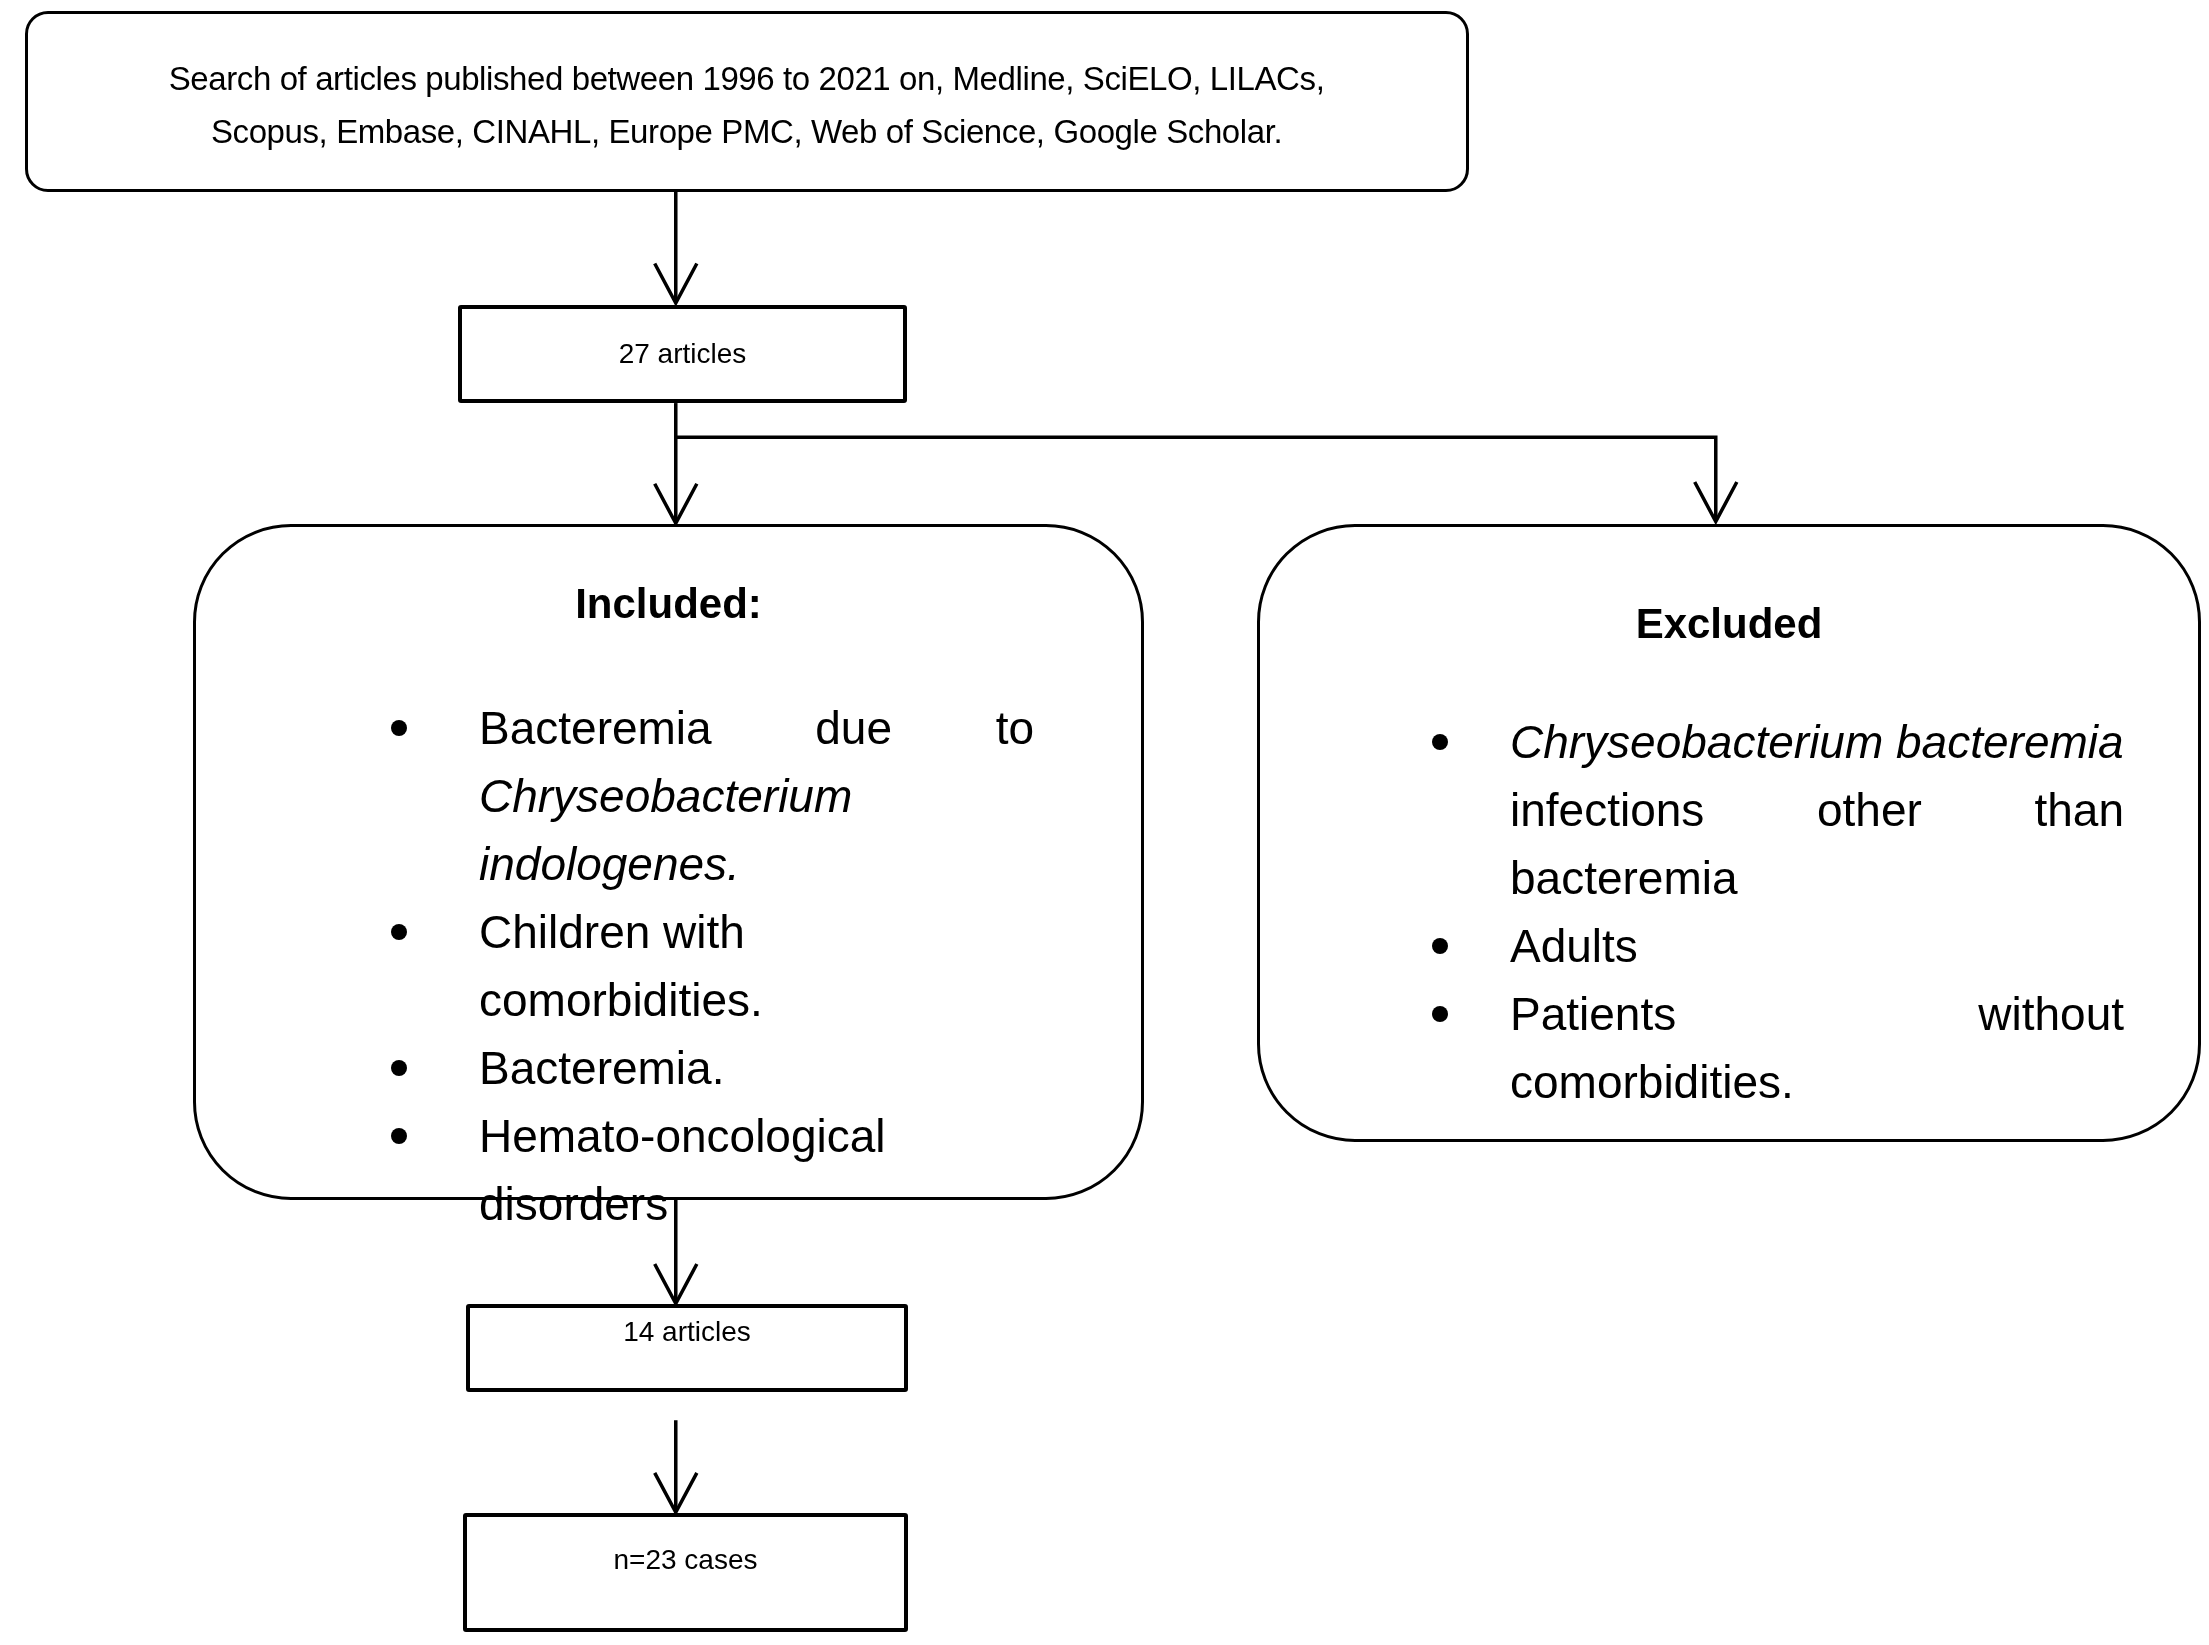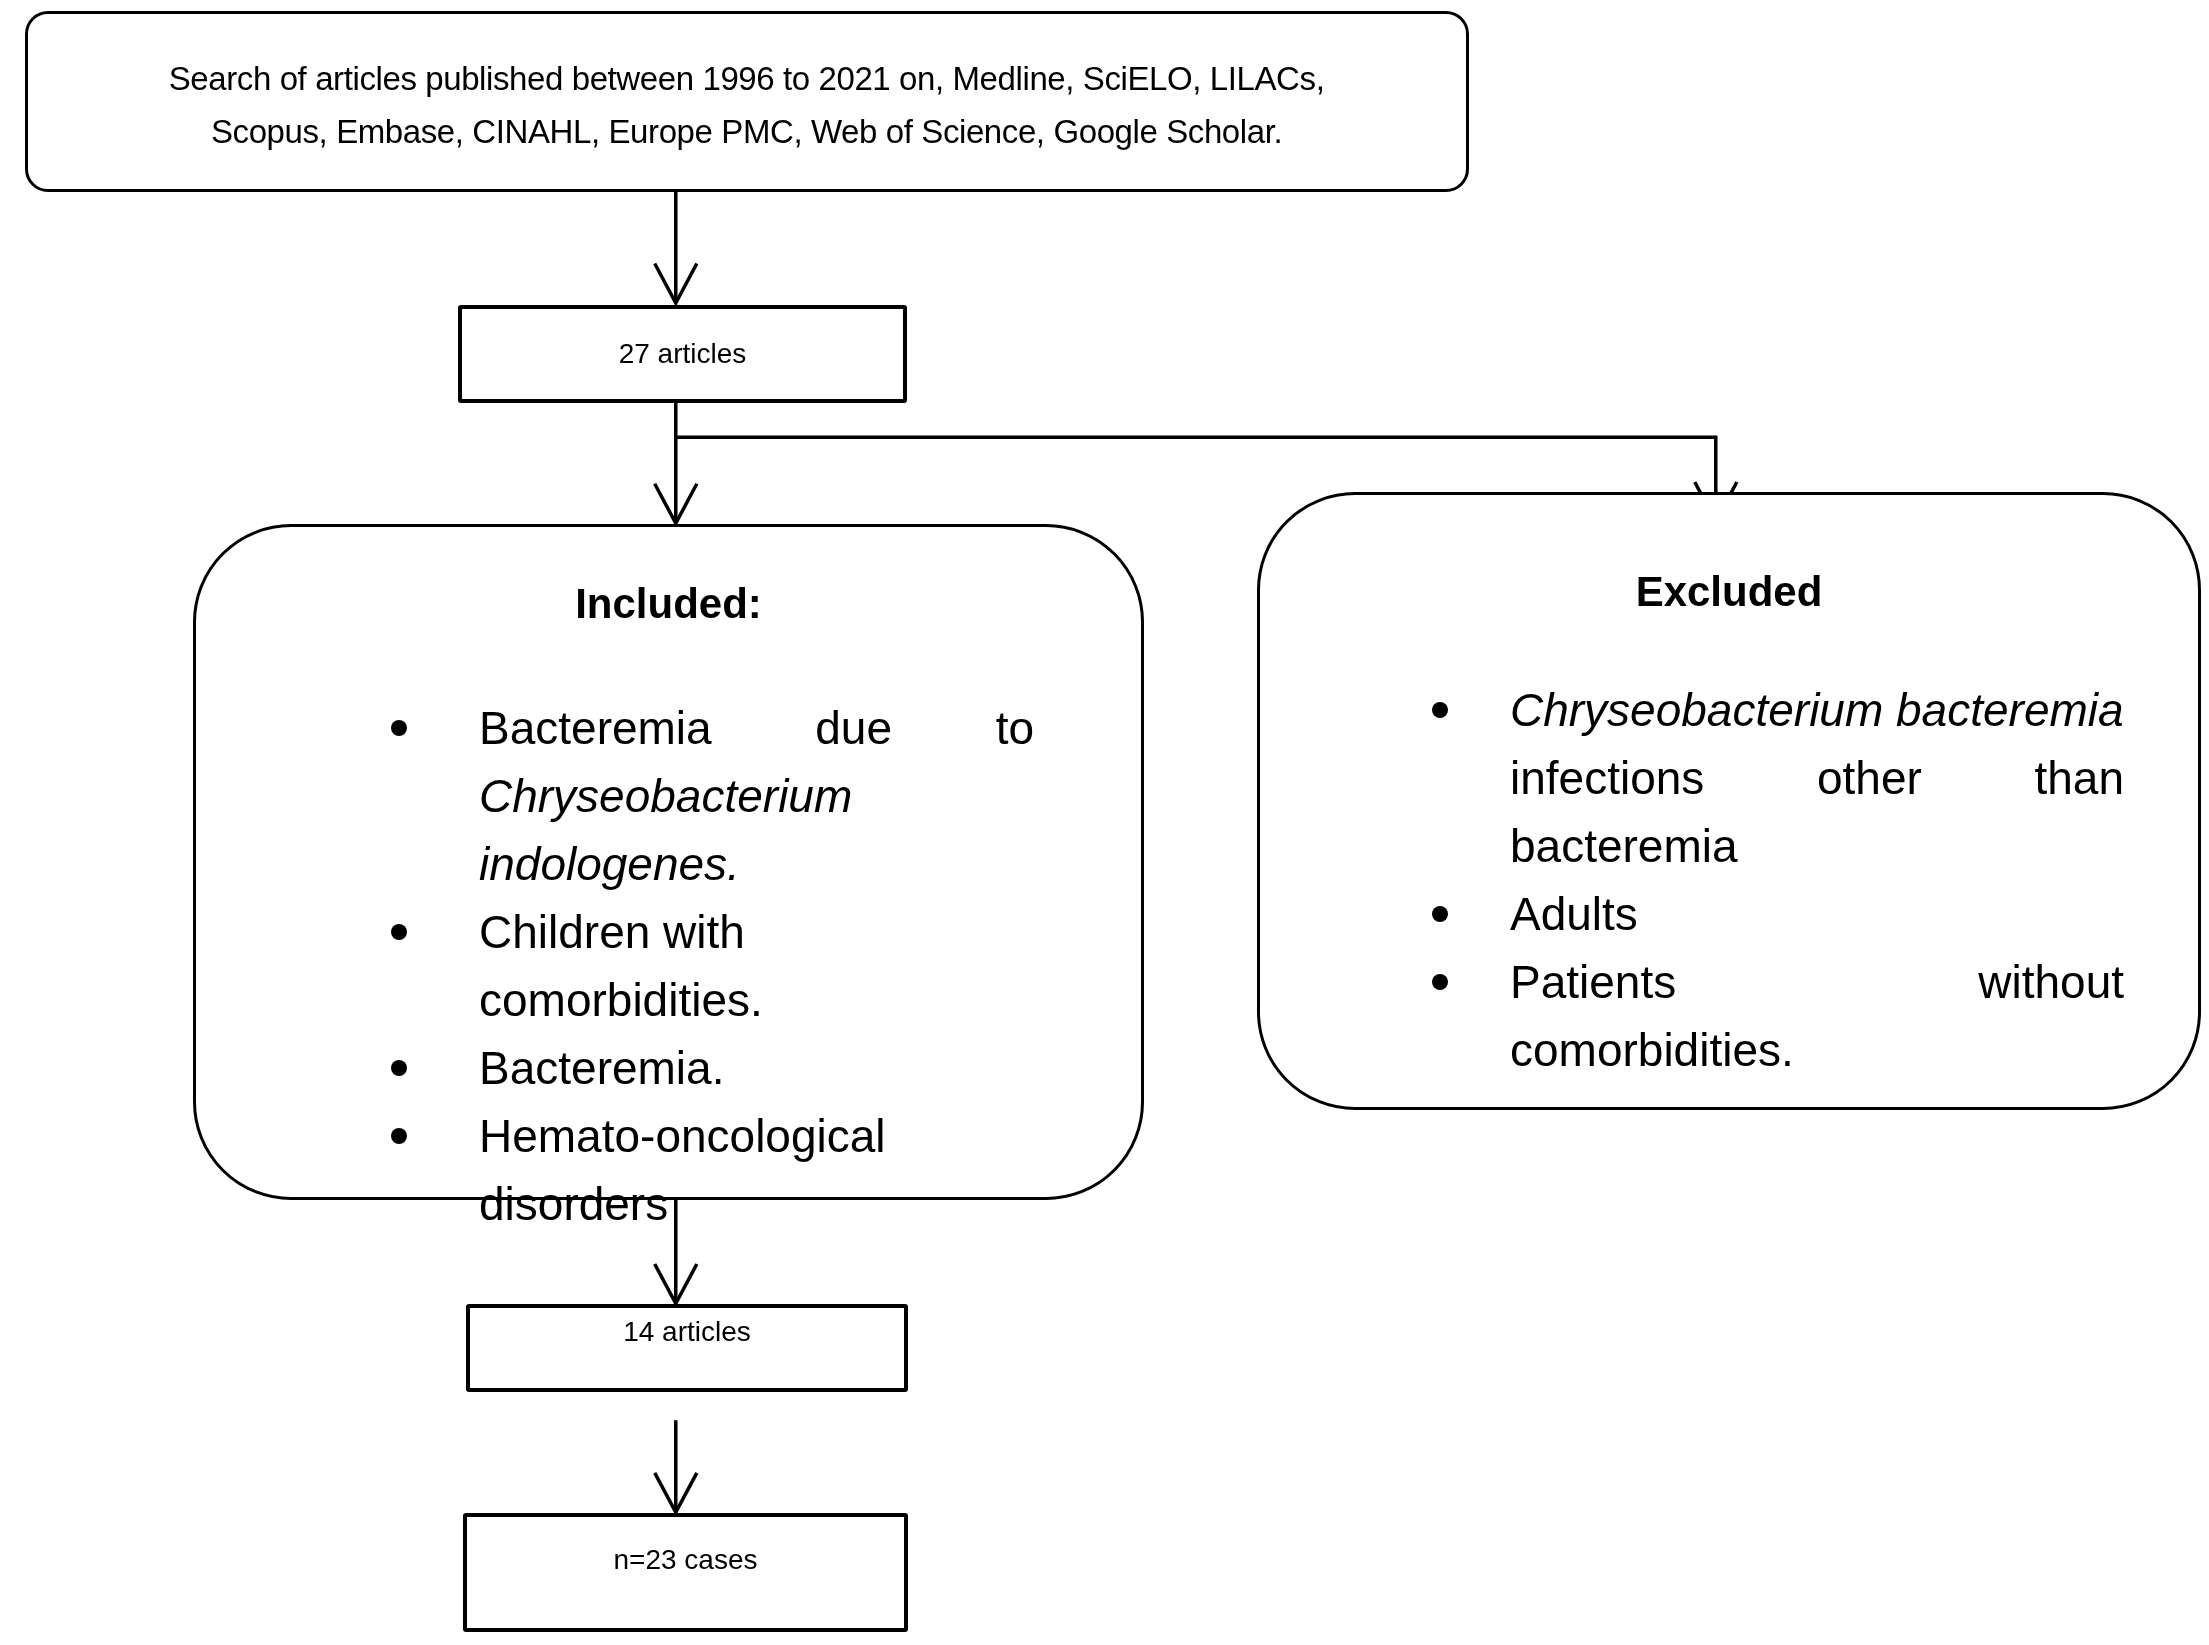--- a/index.html
+++ b/index.html
@@ -45,21 +45,21 @@
     display: flex; align-items: center; justify-content: center;
     font-size: 28px;
   }
   .box-27   { left: 458px; top: 305px;  width: 449px; height: 98px; }
   .box-14   { left: 466px; top: 1304px; width: 442px; height: 88px; padding-bottom: 33px; box-sizing: border-box; }
   .box-n23  { left: 463px; top: 1513px; width: 445px; height: 119px; padding-bottom: 26px; box-sizing: border-box; }
   .big-box {
     border-radius: 98px;
   }
   .included-box { left: 193px;  top: 524px; width: 951px; height: 676px; }
-  .excluded-box { left: 1257px; top: 492px; width: 944px; height: 618px; }
+  .excluded-box { left: 1257px; top: 524px; width: 944px; height: 618px; }
   .panel-title {
     position: absolute;
     left: 0; right: 0;
     text-align: center;
     font-weight: bold;
     font-size: 42px;
     line-height: 46px;
   }
   .included-box .panel-title { top: 54px; }
   .excluded-box .panel-title { top: 74px; }

